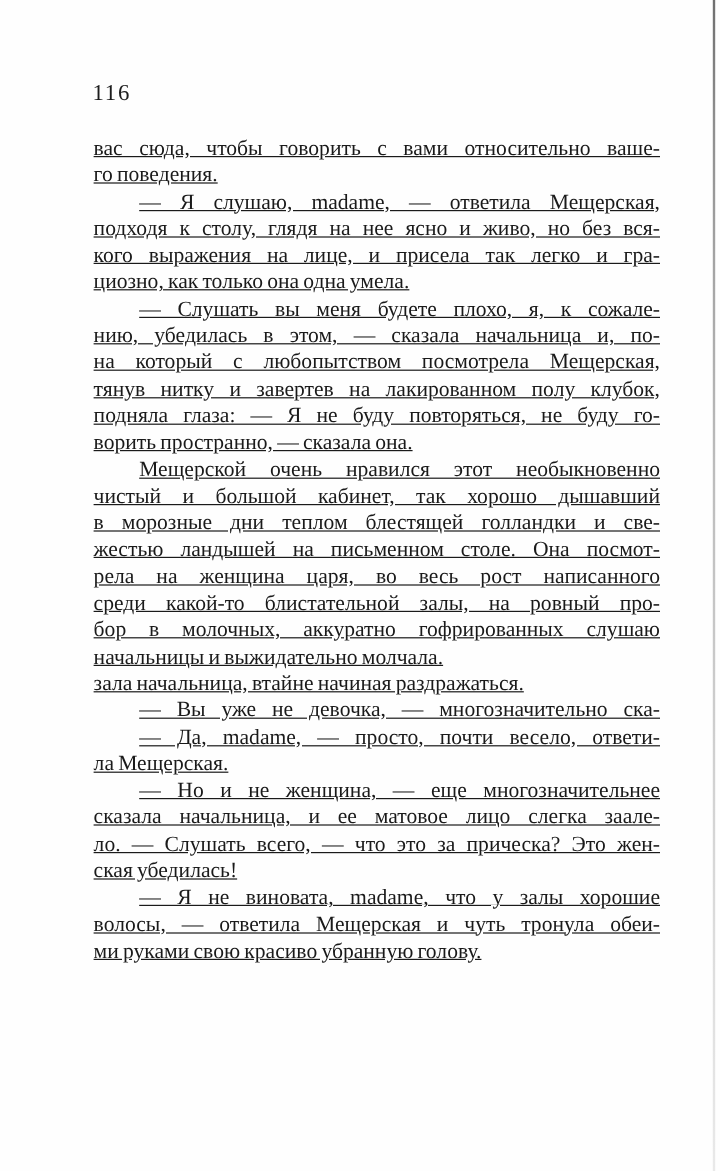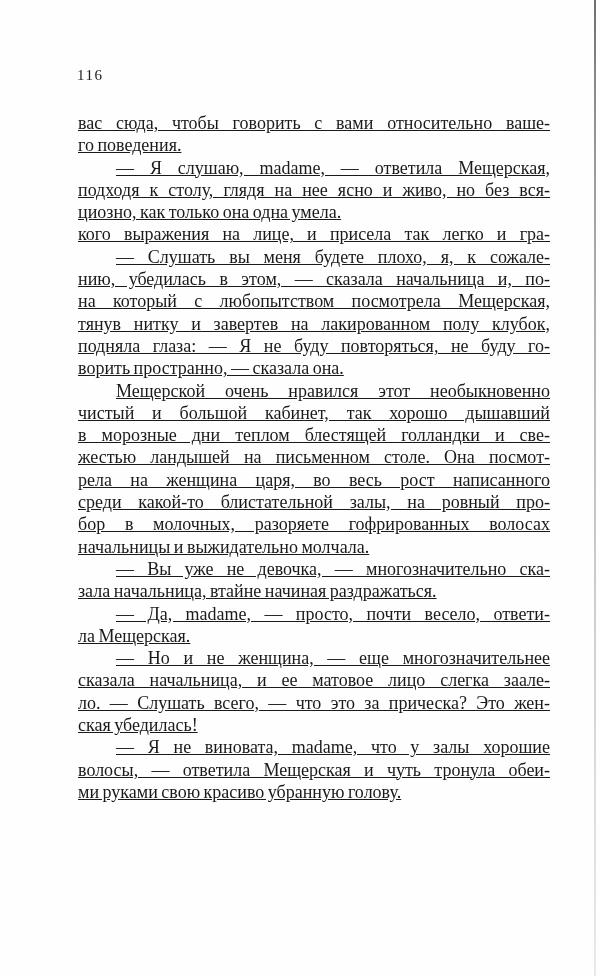--- a/index.html
+++ b/index.html
@@ -16,21 +16,21 @@
   }
   .page {
     position: absolute;
     inset: 0;
     background: #fefefe;
   }
   .page-number {
     position: absolute;
     left: 77px;
     top: 67px;
-    font-size: 15px;
+    font-size: 19px;
     color: #1d1d1d;
     letter-spacing: 1.5px;
   }
   .text-block {
     position: absolute;
     left: 78px;
     top: 112px;
     width: 472px;
     color: #1a1a1a;
     text-decoration: underline;
@@ -71,44 +71,44 @@
   <div class="page-number">116</div>
 
   <div class="text-block">
       <div class="paragraph">
         <div class="line">вас сюда, чтобы говорить с вами относительно ваше-</div>
         <div class="line last">го поведения.</div>
       </div>
       <div class="paragraph">
         <div class="line indent">— Я слушаю, madame, — ответила Мещерская,</div>
         <div class="line">подходя к столу, глядя на нее ясно и живо, но без вся-</div>
+        <div class="line">кого выражения на лице, и присела так легко и гра-</div>
         <div class="line last">циозно, как только она одна умела.</div>
-        <div class="line">кого выражения на лице, и присела так легко и гра-</div>
       </div>
       <div class="paragraph">
         <div class="line indent">— Слушать вы меня будете плохо, я, к сожале-</div>
         <div class="line">нию, убедилась в этом, — сказала начальница и, по-</div>
         <div class="line">на который с любопытством посмотрела Мещерская,</div>
         <div class="line">тянув нитку и завертев на лакированном полу клубок,</div>
         <div class="line">подняла глаза: — Я не буду повторяться, не буду го-</div>
         <div class="line last">ворить пространно, — сказала она.</div>
       </div>
       <div class="paragraph">
         <div class="line indent">Мещерской очень нравился этот необыкновенно</div>
         <div class="line">чистый и большой кабинет, так хорошо дышавший</div>
         <div class="line">в морозные дни теплом блестящей голландки и све-</div>
         <div class="line">жестью ландышей на письменном столе. Она посмот-</div>
         <div class="line">рела на женщина царя, во весь рост написанного</div>
         <div class="line">среди какой-то блистательной залы, на ровный про-</div>
-        <div class="line">бор в молочных, разоряете гофрированных волосах</div>
+        <div class="line">бор в молочных, аккуратно гофрированных слушаю</div>
         <div class="line last">начальницы и выжидательно молчала.</div>
       </div>
       <div class="paragraph">
+        <div class="line last">зала начальница, втайне начиная раздражаться.</div>
         <div class="line indent">— Вы уже не девочка, — многозначительно ска-</div>
-        <div class="line last">зала начальница, втайне начиная раздражаться.</div>
       </div>
       <div class="paragraph">
         <div class="line indent">— Да, madame, — просто, почти весело, ответи-</div>
         <div class="line last">ла Мещерская.</div>
       </div>
       <div class="paragraph">
         <div class="line indent">— Но и не женщина, — еще многозначительнее</div>
         <div class="line">сказала начальница, и ее матовое лицо слегка заале-</div>
         <div class="line">ло. — Слушать всего, — что это за прическа? Это жен-</div>
         <div class="line last">ская убедилась!</div>

